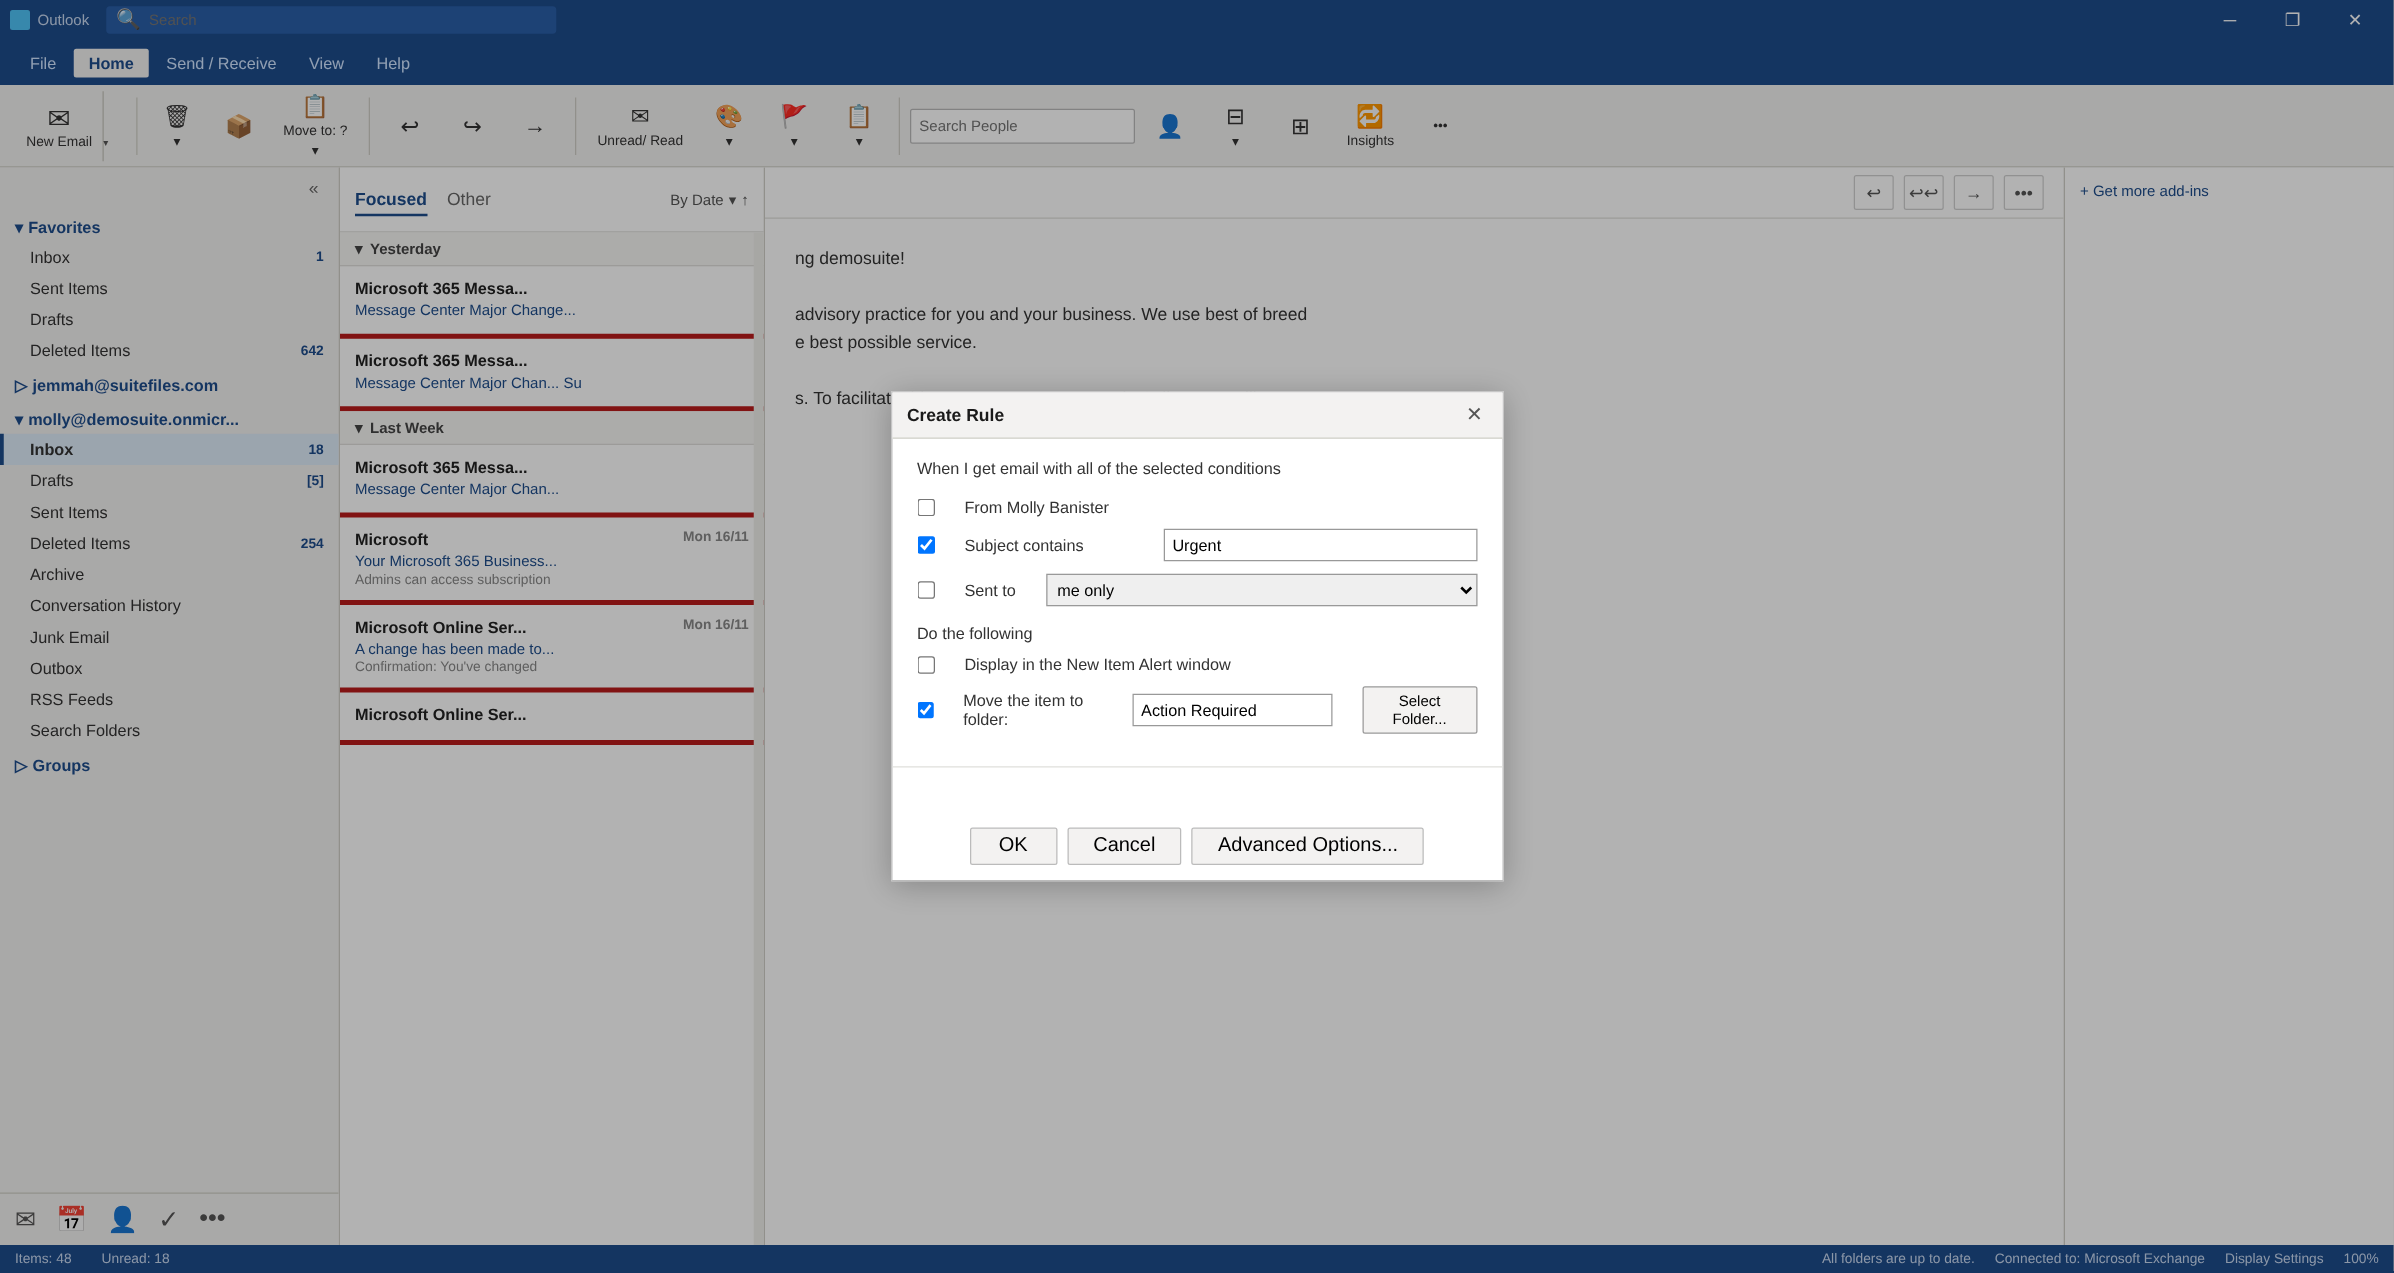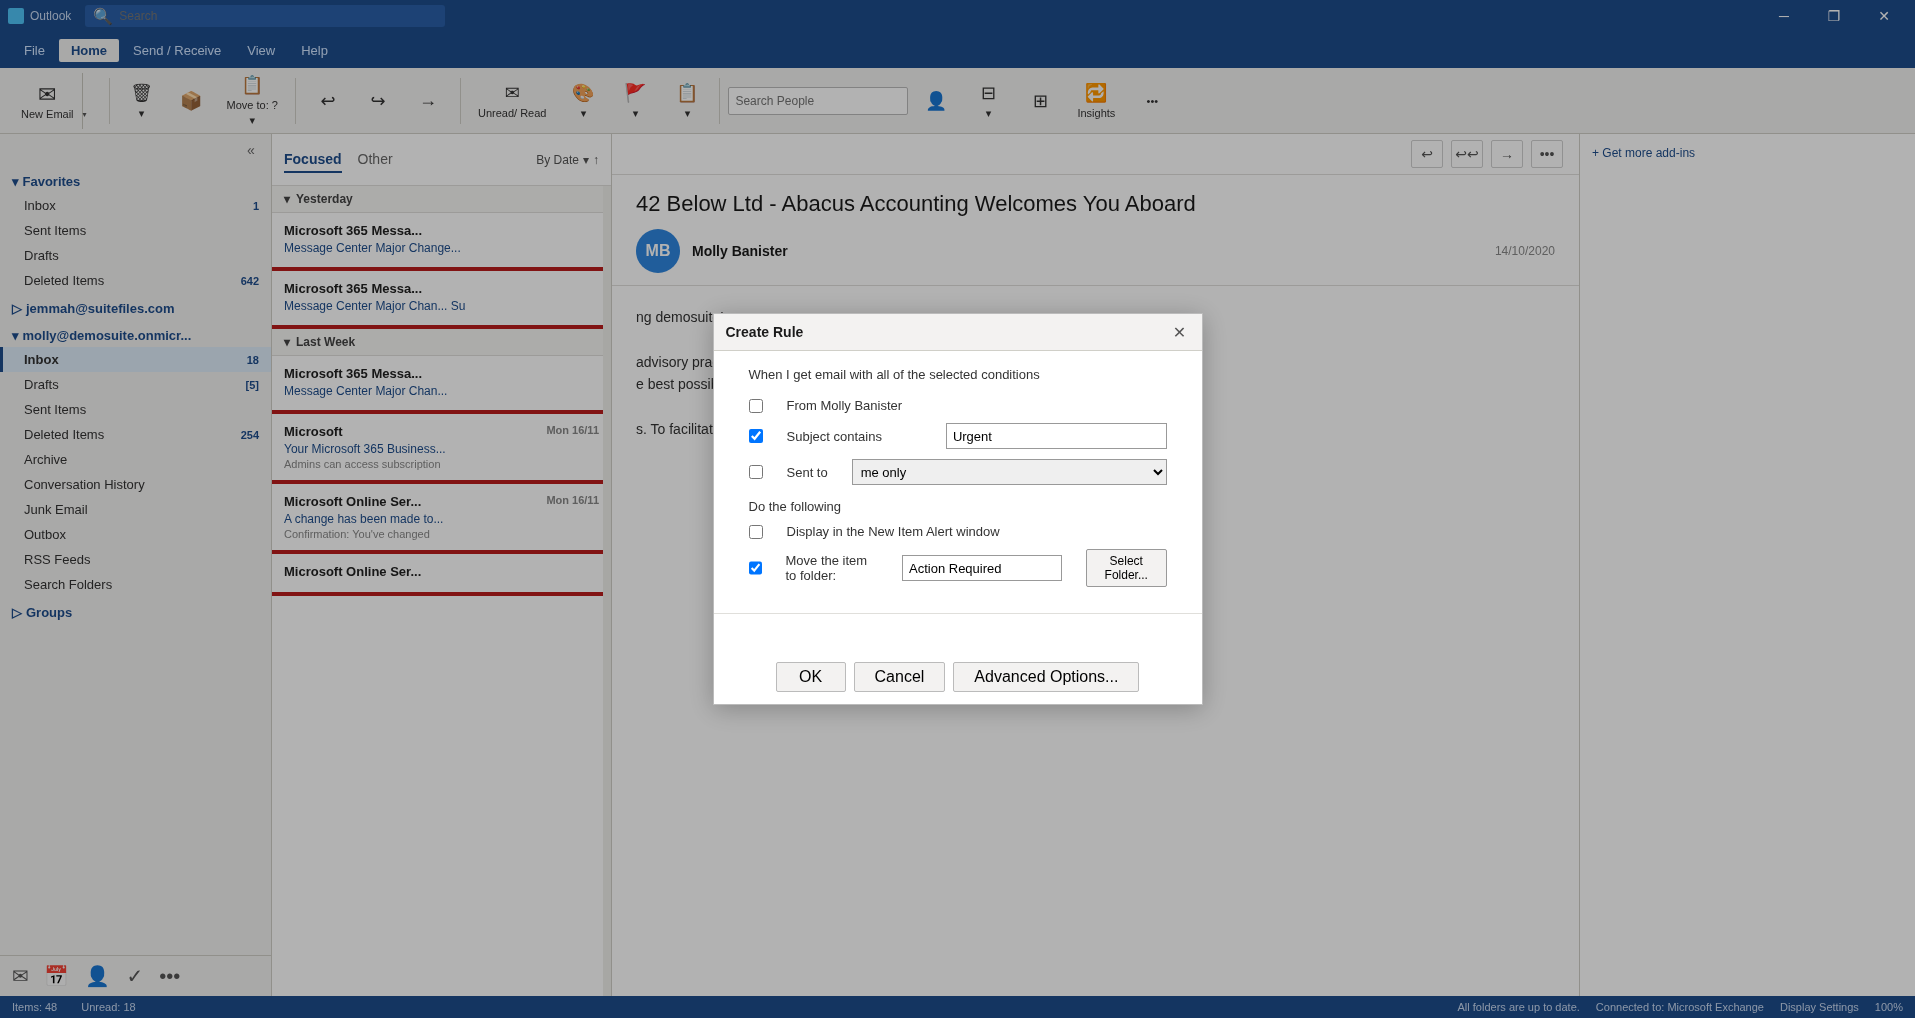--- a/index.html
+++ b/index.html
@@ -357,21 +357,21 @@
       cursor: pointer;
       display: flex;
       align-items: center;
       justify-content: center;
       font-size: 14px;
       color: #555;
     }
 
     
     .addins-bar {
-      width: 336px;
+      width: 264px;
       background: white;
       border-left: 1px solid #d0cfc8;
       display: flex;
       align-items: flex-start;
       padding: 12px;
       font-size: 12px;
       color: #1e4d8c;
       cursor: pointer;
     }
 
@@ -429,21 +429,21 @@
       border: none;
       background: transparent;
       cursor: pointer;
       font-size: 16px;
       color: #555;
       display: flex;
       align-items: center;
       justify-content: center;
     }
     .modal-body {
-      padding: 16px 35px;
+      padding: 16px 20px;
     }
     .modal-desc {
       margin-bottom: 16px;
       color: #333;
       font-size: 13px;
     }
     .modal-row {
       display: flex;
       align-items: center;
       margin-bottom: 10px;
@@ -784,30 +784,20 @@
     <div class="scrollbar-track"></div>
   </div>
 
   <div class="email-content">
     <div class="content-toolbar">
       <button class="content-btn">↩</button>
       <button class="content-btn">↩↩</button>
       <button class="content-btn">→</button>
       <button class="content-btn">•••</button>
     </div>
-    <div class="email-content-header">
-      <div class="email-title">42 Below Ltd - Abacus Accounting Welcomes You Aboard</div>
-      <div class="email-meta">
-        <div class="avatar">MB</div>
-        <div>
-          <div class="email-sender-name">Molly Banister</div>
-        </div>
-        <div style="margin-left:auto;font-size:12px;color:#888;">14/10/2020</div>
-      </div>
-    </div>
     <div class="email-content-body">
       <p>ng demosuite!</p>
       <br>
       <p>advisory practice for you and your business. We use best of breed</p>
       <p>e best possible service.</p>
       <br>
       <p>s. To facilitate this, your Account Manager is Callum McNeill.</p>
     </div>
   </div>
 

